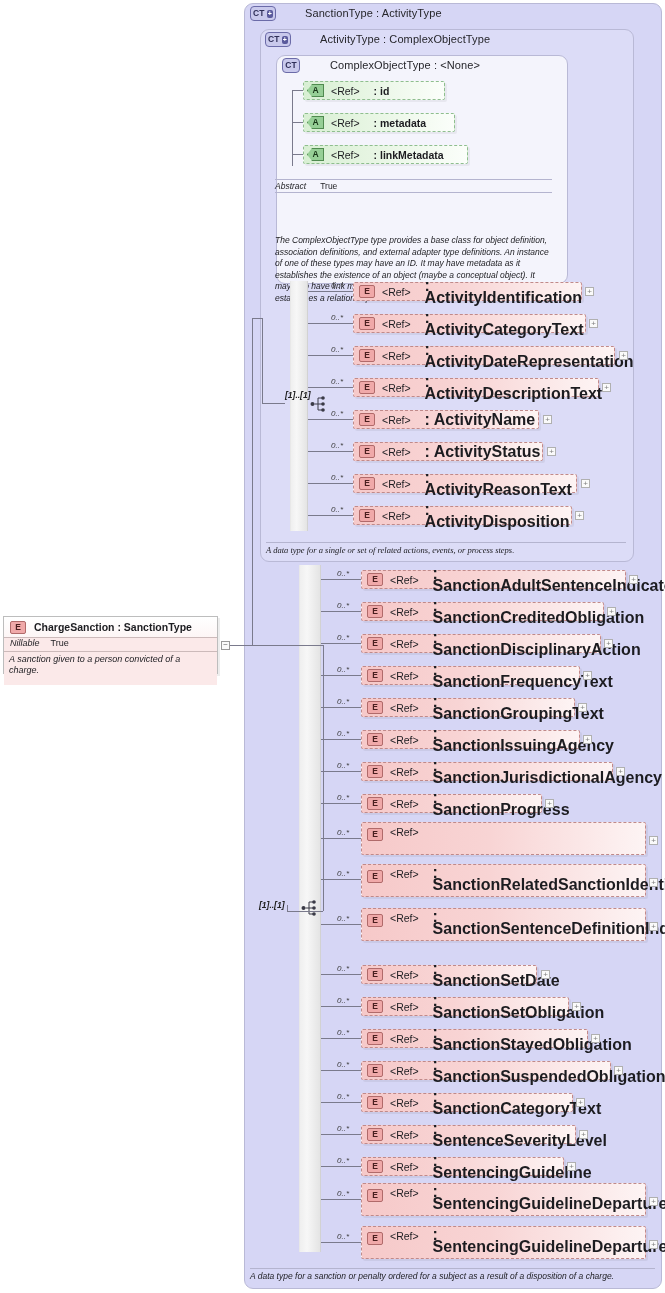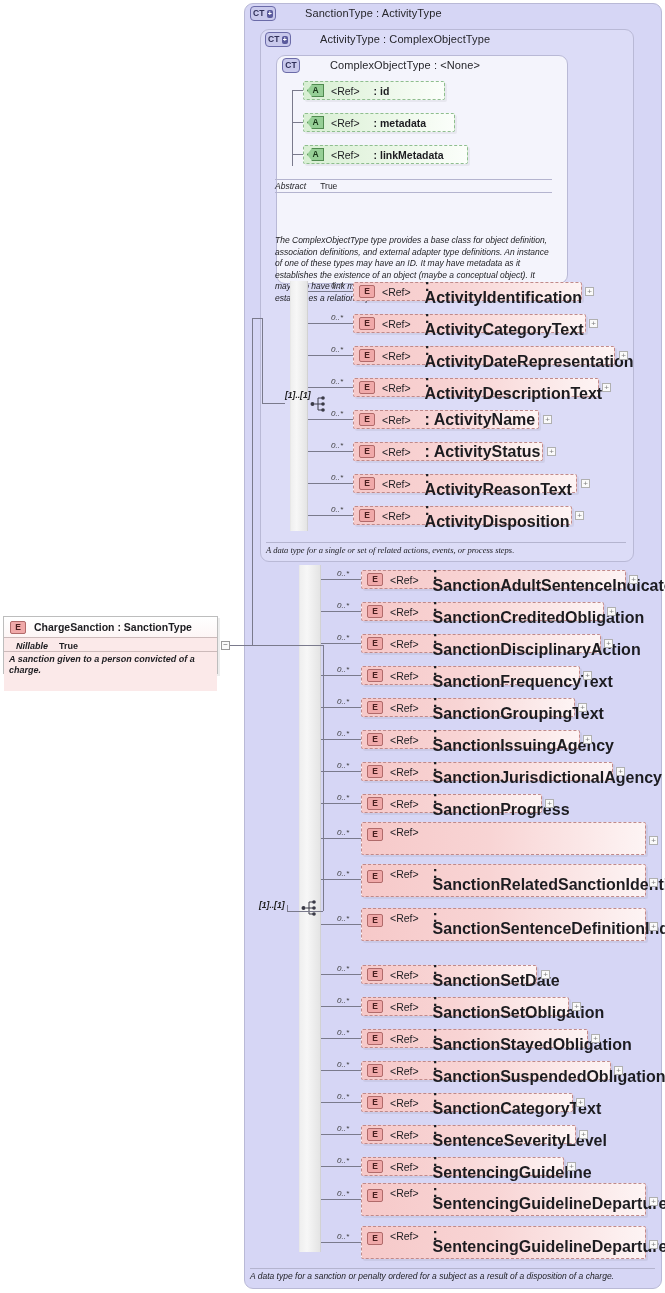--- a/index.html
+++ b/index.html
@@ -223,43 +223,41 @@
     line-height: 11px; text-align: center;
   }
   .rootbox .hdr .ttl {
     margin-left: 8px;
     font-size: 10.5px;
     font-weight: bold;
     color: #1c1c20;
     white-space: nowrap;
   }
   .rootbox .prow {
-    display: flex; align-items: flex-end;
+    display: flex; align-items: flex-start;
     height: 14px;
     border-top: 1px solid #ccbaba;
-    padding-left: 12px;
+    padding-left: 6px;
     background: #fbe9e9;
-    font-weight: bold;
   }
   .rootbox .prow .pk {
     font-size: 9px; font-style: italic; color: #1c1c20;
   }
   .rootbox .prow .pv {
     margin-left: 11px;
     font-size: 9px; color: #1c1c20;
   }
   .rootbox .doc {
     border-top: 1px solid #ccbaba;
-    padding: 2px 5px 15px 5px;
+    padding: 2px 5px 9px 5px;
     font-size: 9px;
     font-style: italic;
     color: #1c1c20;
     background: #fbe9e9;
     line-height: 11px;
-    font-weight: bold;
   }
 
   
   .panel {
     position: absolute;
     background: transparent;
   }
   .panel .prow {
     display: flex; align-items: center;
     border-bottom: 1px solid #b4b4cf;

